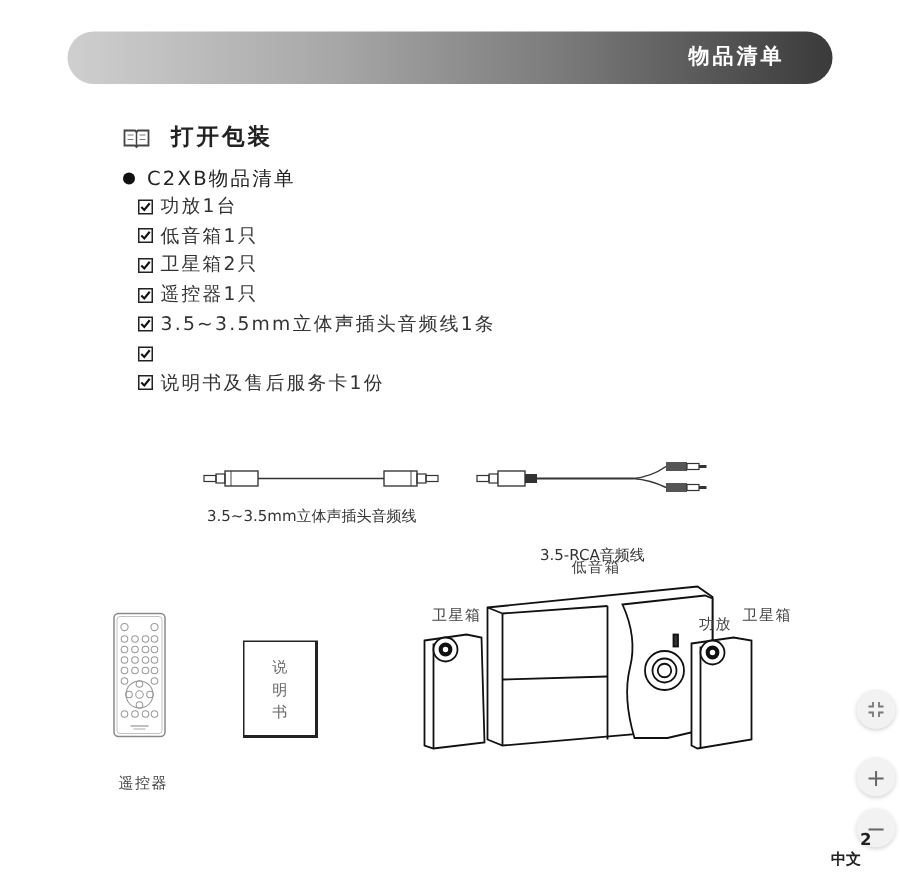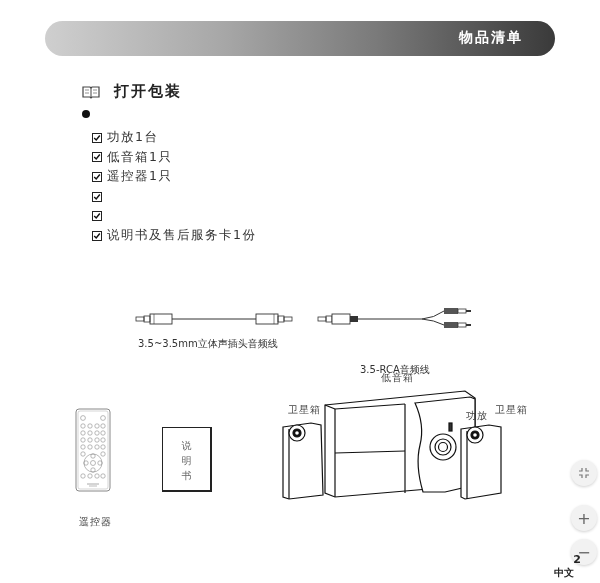--- a/index.html
+++ b/index.html
@@ -77,20 +77,21 @@
     <line x1="3" y1="5" x2="7" y2="5" stroke="#777" stroke-width="0.8"></line>
     <line x1="3" y1="8" x2="7" y2="8" stroke="#777" stroke-width="0.8"></line>
     <line x1="11" y1="5" x2="15" y2="5" stroke="#777" stroke-width="0.8"></line>
     <line x1="11" y1="8" x2="15" y2="8" stroke="#777" stroke-width="0.8"></line>
   </svg>
   <span class="section-title">打开包装</span>
 </div>
 
 <div class="subhead">
   <span class="bullet-dot"></span>
+  <span>C2XB物品清单</span>
 </div>
 
 <ul class="checklist">
   <li>
       <span class="check-icon">
         <svg width="8" height="8" viewBox="0 0 8 8">
           <path d="M1.2 4 L3.2 6 L6.8 1.5" stroke="#111" stroke-width="1.4" fill="none"></path>
         </svg>
       </span>
       <span>功放1台</span>
@@ -102,28 +103,37 @@
         </svg>
       </span>
       <span>低音箱1只</span>
     </li>
   <li>
       <span class="check-icon">
         <svg width="8" height="8" viewBox="0 0 8 8">
           <path d="M1.2 4 L3.2 6 L6.8 1.5" stroke="#111" stroke-width="1.4" fill="none"></path>
         </svg>
       </span>
+      <span>卫星箱2只</span>
+    </li>
+  <li>
+      <span class="check-icon">
+        <svg width="8" height="8" viewBox="0 0 8 8">
+          <path d="M1.2 4 L3.2 6 L6.8 1.5" stroke="#111" stroke-width="1.4" fill="none"></path>
+        </svg>
+      </span>
       <span>遥控器1只</span>
     </li>
   <li>
       <span class="check-icon">
         <svg width="8" height="8" viewBox="0 0 8 8">
           <path d="M1.2 4 L3.2 6 L6.8 1.5" stroke="#111" stroke-width="1.4" fill="none"></path>
         </svg>
       </span>
+      <span>3.5~3.5mm立体声插头音频线1条</span>
     </li>
   <li>
       <span class="check-icon">
         <svg width="8" height="8" viewBox="0 0 8 8">
           <path d="M1.2 4 L3.2 6 L6.8 1.5" stroke="#111" stroke-width="1.4" fill="none"></path>
         </svg>
       </span>
     </li>
   <li>
       <span class="check-icon">

